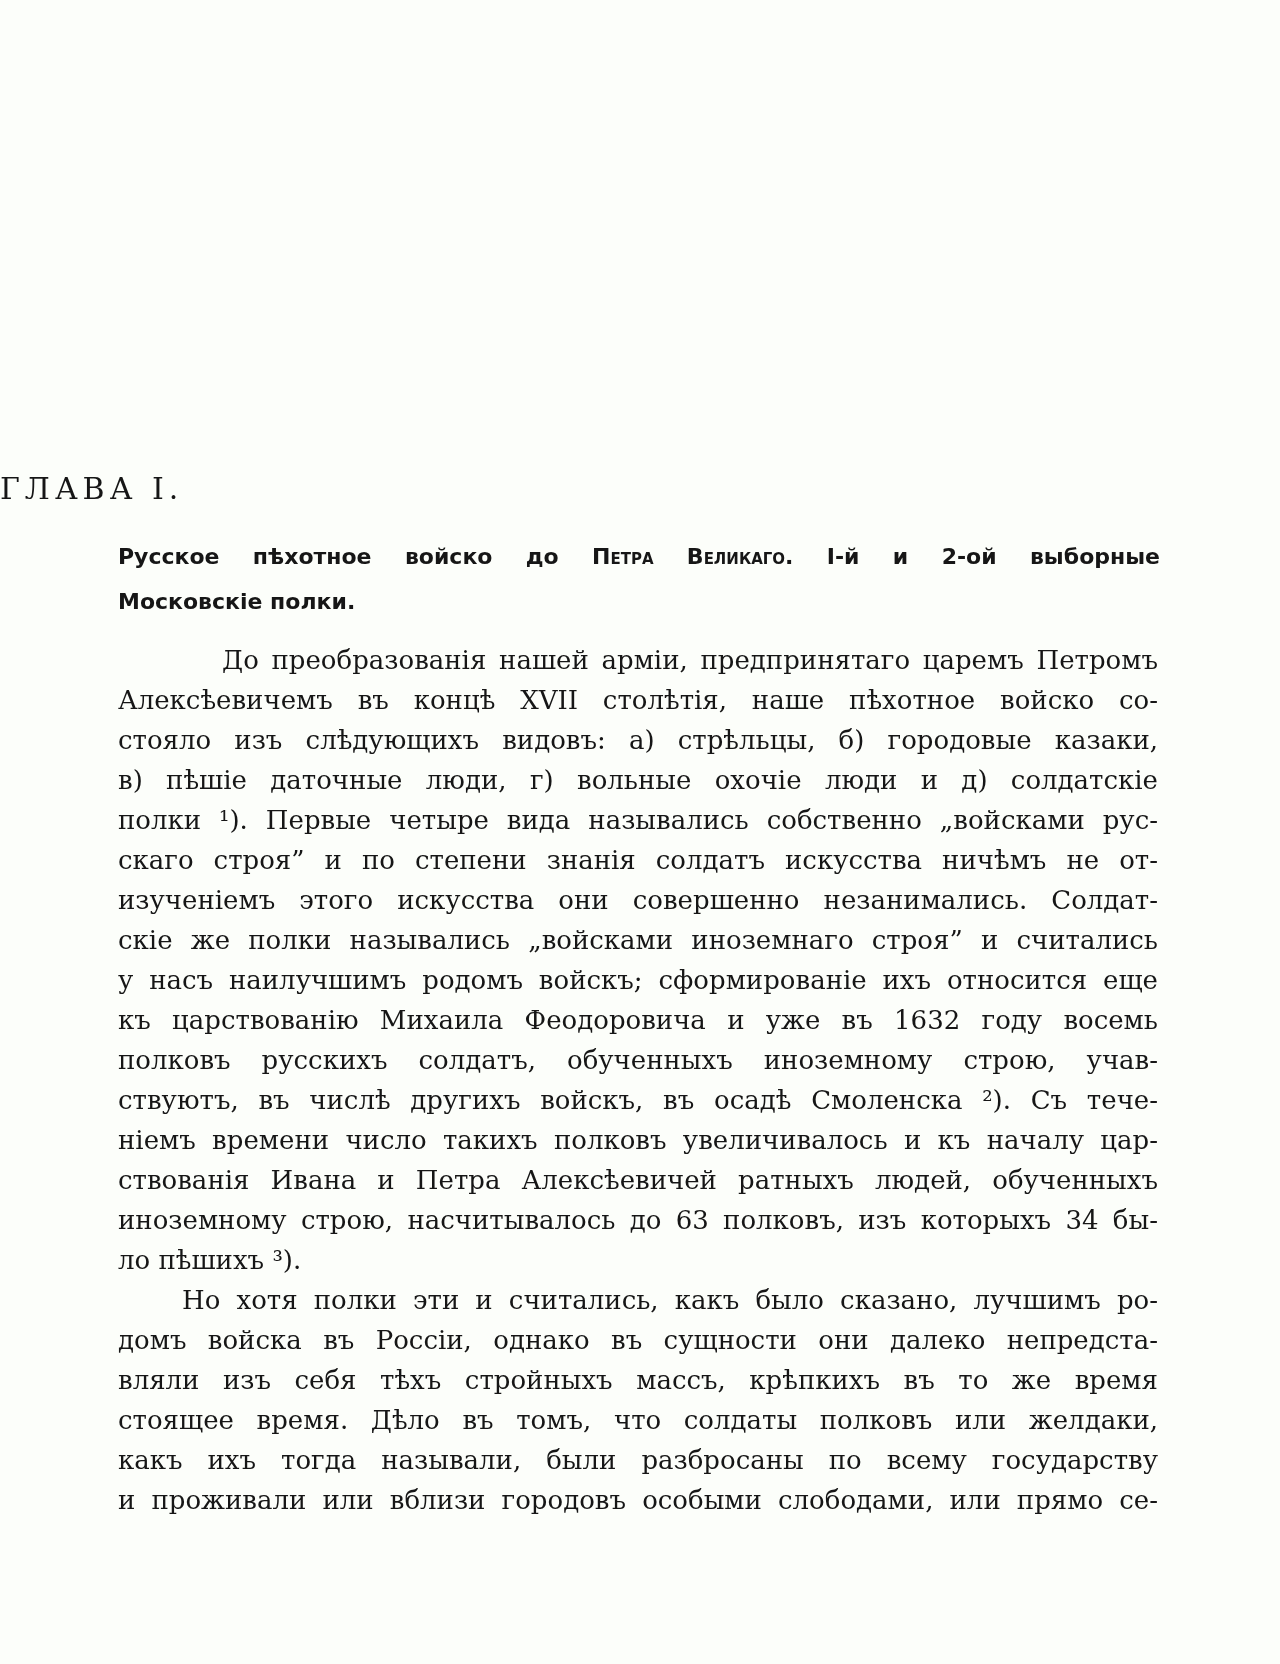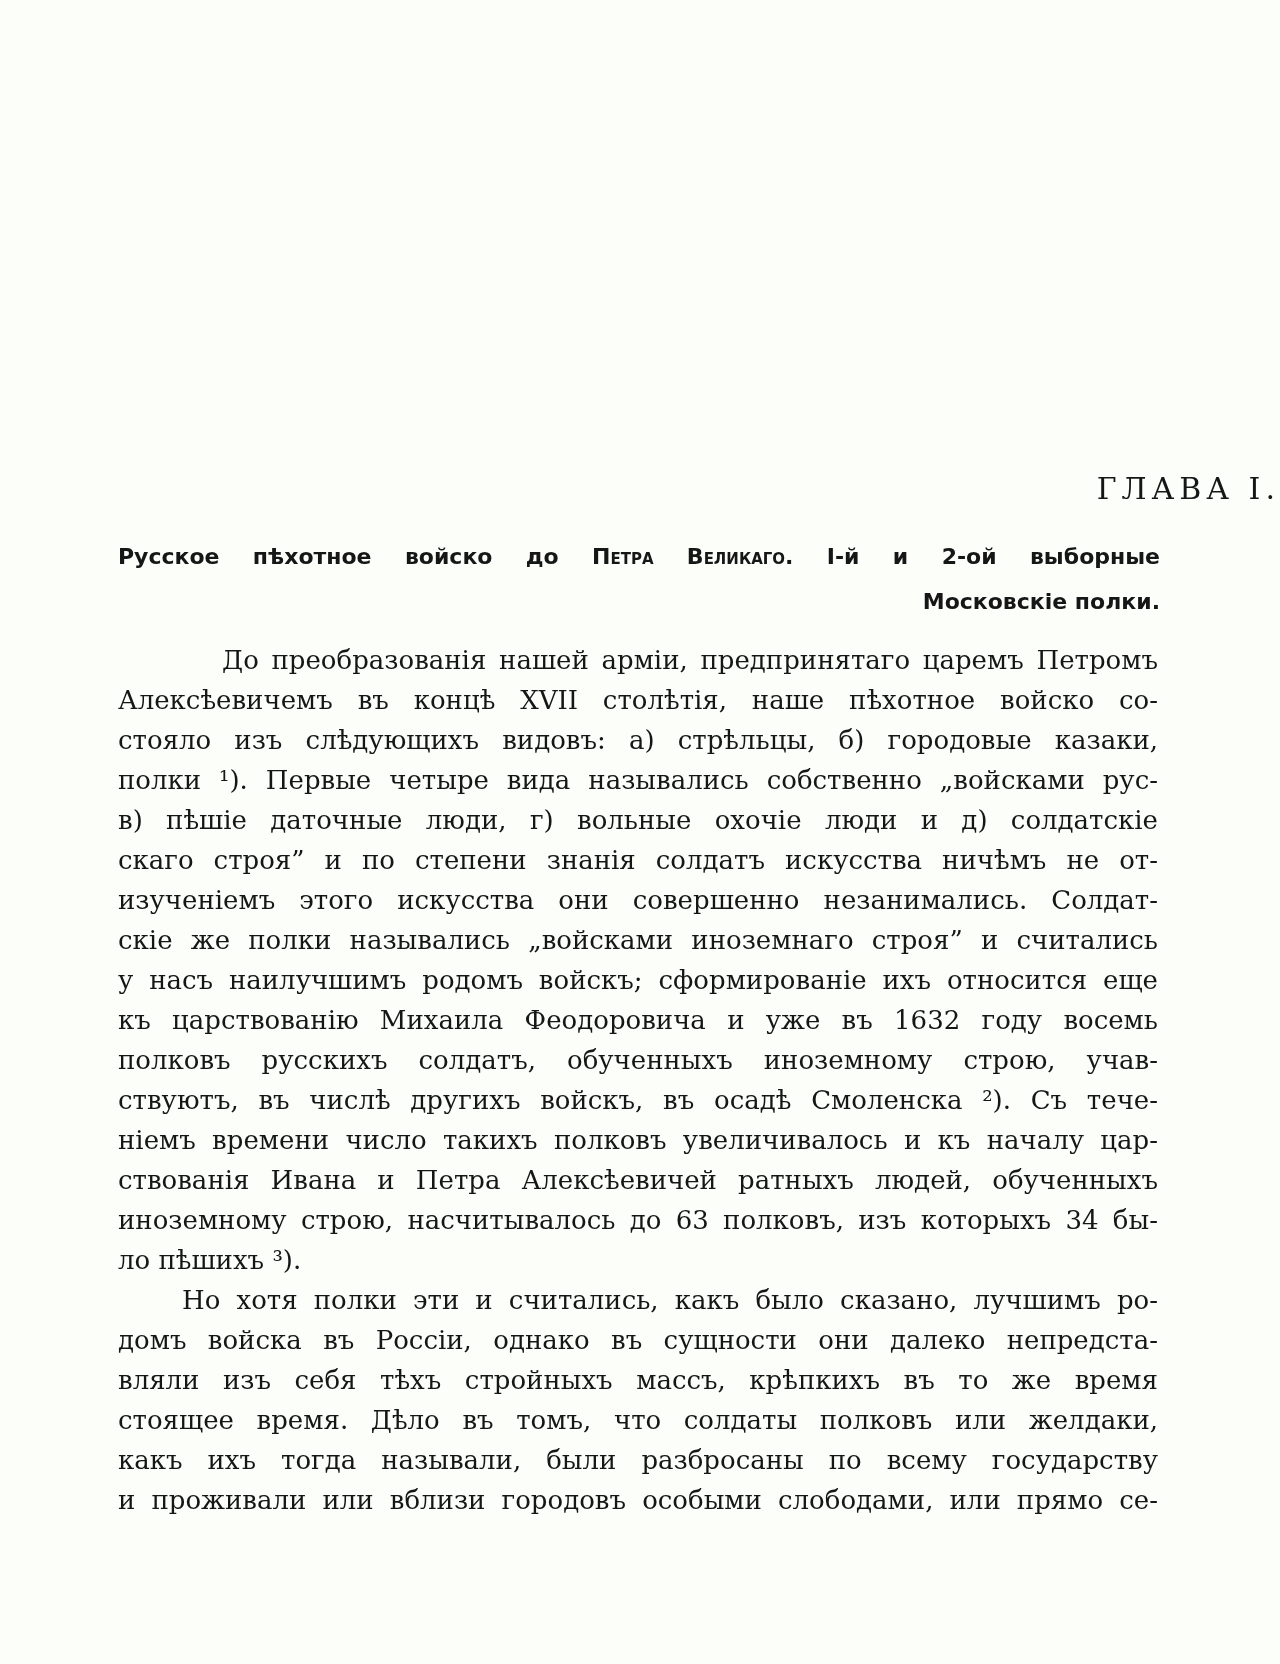--- a/index.html
+++ b/index.html
@@ -9,21 +9,21 @@
     height:1664px;
     overflow:hidden;
     background:#fcfefa;
     color:#161616;
   }
   .chapter-title{
     position:absolute;
     top:471px;
     left:0;
     width:100%;
-    text-align:right;
+    text-align:left;
     font-family:"DejaVu Serif", serif;
     font-size:30px;
     letter-spacing:5px;
   }
   .section-heading{
     position:absolute;
     top:534px;
     left:118px;
     width:1042px;
     font-family:"DejaVu Sans", sans-serif;
@@ -33,21 +33,21 @@
   }
   .sh-line1{
     text-align:justify;
     text-align-last:justify;
     word-spacing:3px;
   }
   .smallcaps{
     font-variant:small-caps;
   }
   .sh-line2{
-    text-align:right;
+    text-align:left;
   }
   .body-text{
     position:absolute;
     top:640px;
     left:118px;
     width:1040px;
     font-family:"DejaVu Serif", serif;
     font-size:26px;
     line-height:40px;
   }
@@ -72,22 +72,22 @@
     <div class="sh-line1">
       <span>Русское пѣхотное войско до </span><span class="smallcaps">Петра Великаго.</span><span> І-й и 2-ой выборные</span>
     </div>
     <div class="sh-line2">Московскіе полки.</div>
   </div>
 
   <div class="body-text">
       <div class="line indent-lg">До преобразованія нашей арміи, предпринятаго царемъ Петромъ</div>
       <div class="line">Алексѣевичемъ въ концѣ XVII столѣтія, наше пѣхотное войско со-</div>
       <div class="line">стояло изъ слѣдующихъ видовъ: а) стрѣльцы, б) городовые казаки,</div>
+      <div class="line">в) пѣшіе даточные люди, г) вольные охочіе люди и д) солдатскіе</div>
       <div class="line">полки ¹). Первые четыре вида назывались собственно „войсками рус-</div>
-      <div class="line">в) пѣшіе даточные люди, г) вольные охочіе люди и д) солдатскіе</div>
       <div class="line">скаго строя” и по степени знанія солдатъ искусства ничѣмъ не от-</div>
       <div class="line">изученіемъ этого искусства они совершенно незанимались. Солдат-</div>
       <div class="line">скіе же полки назывались „войсками иноземнаго строя” и считались</div>
       <div class="line">у насъ наилучшимъ родомъ войскъ; сформированіе ихъ относится еще</div>
       <div class="line">къ царствованію Михаила Феодоровича и уже въ 1632 году восемь</div>
       <div class="line">полковъ русскихъ солдатъ, обученныхъ иноземному строю, учав-</div>
       <div class="line">ствуютъ, въ числѣ другихъ войскъ, въ осадѣ Смоленска ²). Съ тече-</div>
       <div class="line">ніемъ времени число такихъ полковъ увеличивалось и къ началу цар-</div>
       <div class="line">ствованія Ивана и Петра Алексѣевичей ратныхъ людей, обученныхъ</div>
       <div class="line">иноземному строю, насчитывалось до 63 полковъ, изъ которыхъ 34 бы-</div>

